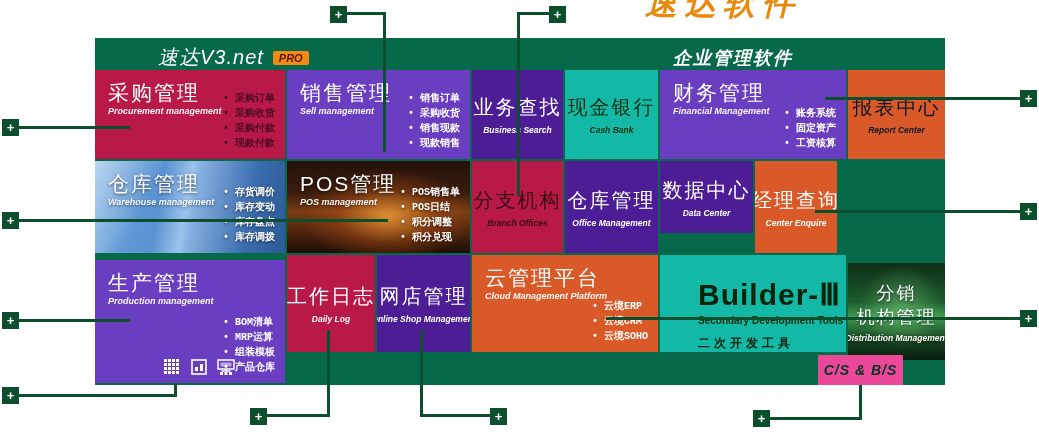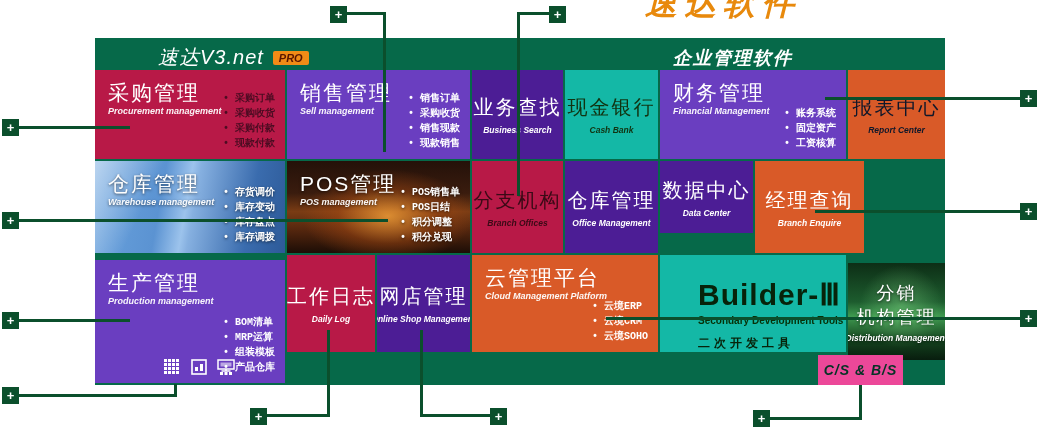--- a/index.html
+++ b/index.html
@@ -165,23 +165,23 @@
   <div class="tile blue center" style="left:470px;top:123px;width:93px;height:92px">
     <div class="c-title">仓库管理</div>
     <div class="c-sub">Office Management</div>
   </div>
 
   <div class="tile blue center" style="left:565px;top:123px;width:93px;height:72px">
     <div class="c-title">数据中心</div>
     <div class="c-sub">Data Center</div>
   </div>
 
-  <div class="tile orange center" style="left:660px;top:123px;width:109px;height:92px">
+  <div class="tile orange center" style="left:660px;top:123px;width:82px;height:92px">
     <div class="c-title">经理查询</div>
-    <div class="c-sub">Branch Enquire</div>
+    <div class="c-sub">Center Enquire</div>
   </div>
 
 
   <div class="tile purple" style="left:0px;top:222px;width:190px;height:123px">
     <div class="t-title">生产管理</div>
     <div class="t-sub">Production management</div>
     <div class="t-bullets">
       <div class="bullet">BOM清单</div>
       <div class="bullet">MRP运算</div>
       <div class="bullet">组装模板</div>

